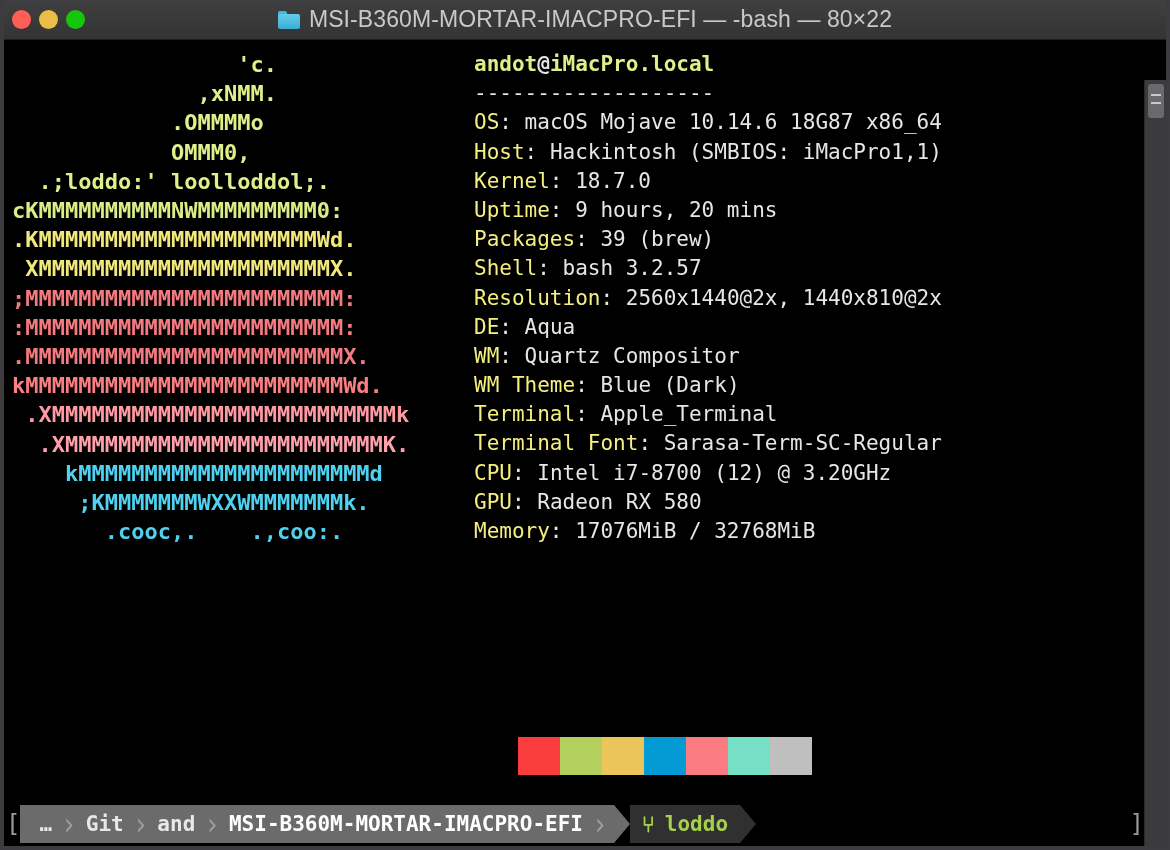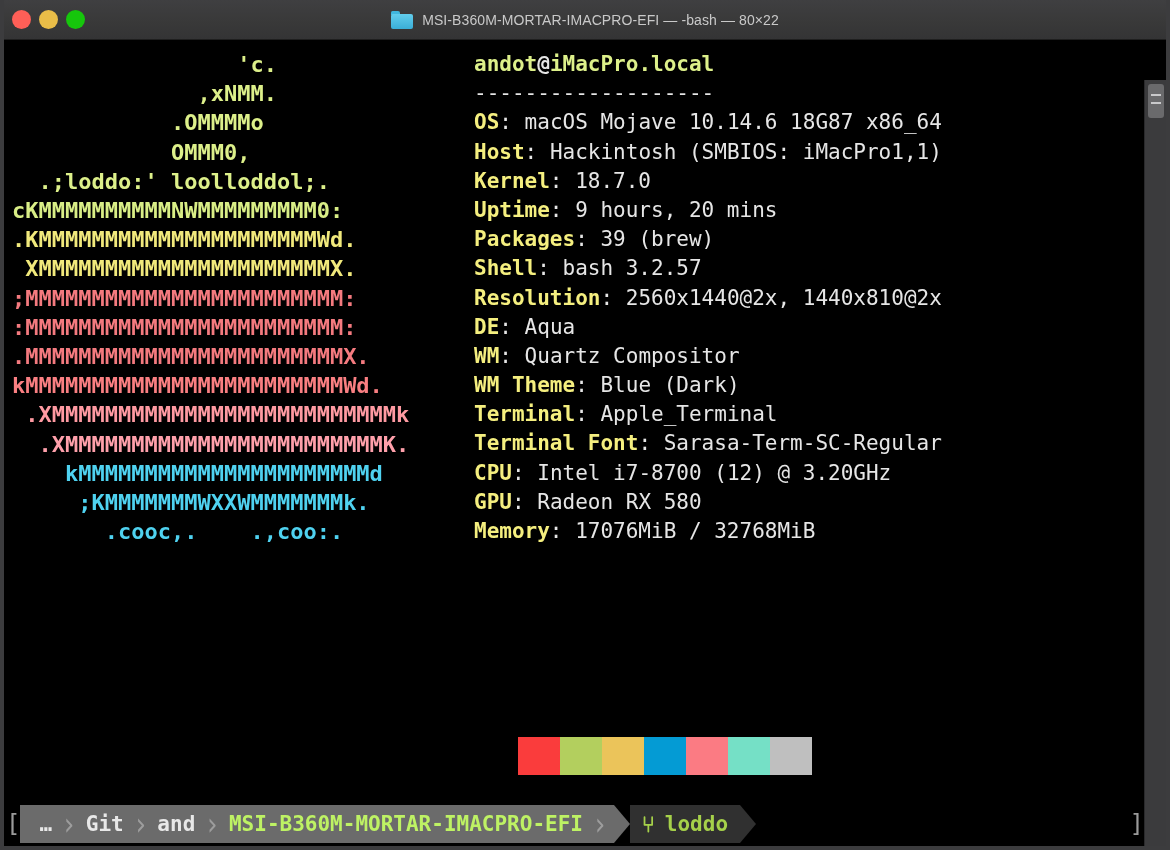--- a/index.html
+++ b/index.html
@@ -85,21 +85,21 @@
   .folder-icon .body {
     position: absolute;
     left: 0; top: 3px;
     width: 22px; height: 15px;
     background: linear-gradient(to bottom, #62cdec 0%, #3aaed7 100%);
     border-radius: 2px;
   }
   .title-text {
     color: #c9c9c9;
     font-family: "Liberation Sans", sans-serif;
-    font-size: 14px;
+    font-size: 23px;
     font-weight: 400;
     letter-spacing: 0.1px;
     white-space: nowrap;
   }
 
   
   .term {
     position: absolute;
     left: 0; top: 40px;
     right: 0; bottom: 0;
@@ -137,21 +137,21 @@
   
   .info {
     position: absolute;
     left: 470px;
     top: 10px;
     font-size: 21px;
     line-height: 29.2px;
     white-space: pre;
   }
   .info .line { display: block; height: 29.2px; }
-  .info .k { font-weight: bold; margin-top: 48px; }
+  .info .k { font-weight: normal; margin-top: 48px; }
   .info .v { color: #e6e6e6; font-weight: normal; }
   .info .sep { color: #e6e6e6; font-weight: normal; }
   .userline { font-weight: bold; }
   .userline .at { color: #e6e6e6; }
   .dashes { color: #e6e6e6; font-weight: normal; }
 
   
   .palette {
     position: absolute;
     left: 514px;
@@ -216,21 +216,21 @@
     box-sizing: border-box;
   }
   .seg-path {
     background: #6b6b6b;
     color: #e8e8e8;
     padding-left: 12px;
     padding-right: 4px;
     gap: 0;
   }
   .seg-path .crumb { padding: 0 7px; }
-  .seg-path .crumb.cur { color: #bef264; }
+  .seg-path .crumb.cur { color: #ffffff; }
   .seg-path .chev {
     color: #9d9d9d;
     font-weight: normal;
     font-size: 26px;
     padding: 0 2px;
     transform: scaleY(1.25);
     display: inline-block;
   }
   .arrow {
     width: 0; height: 0;

